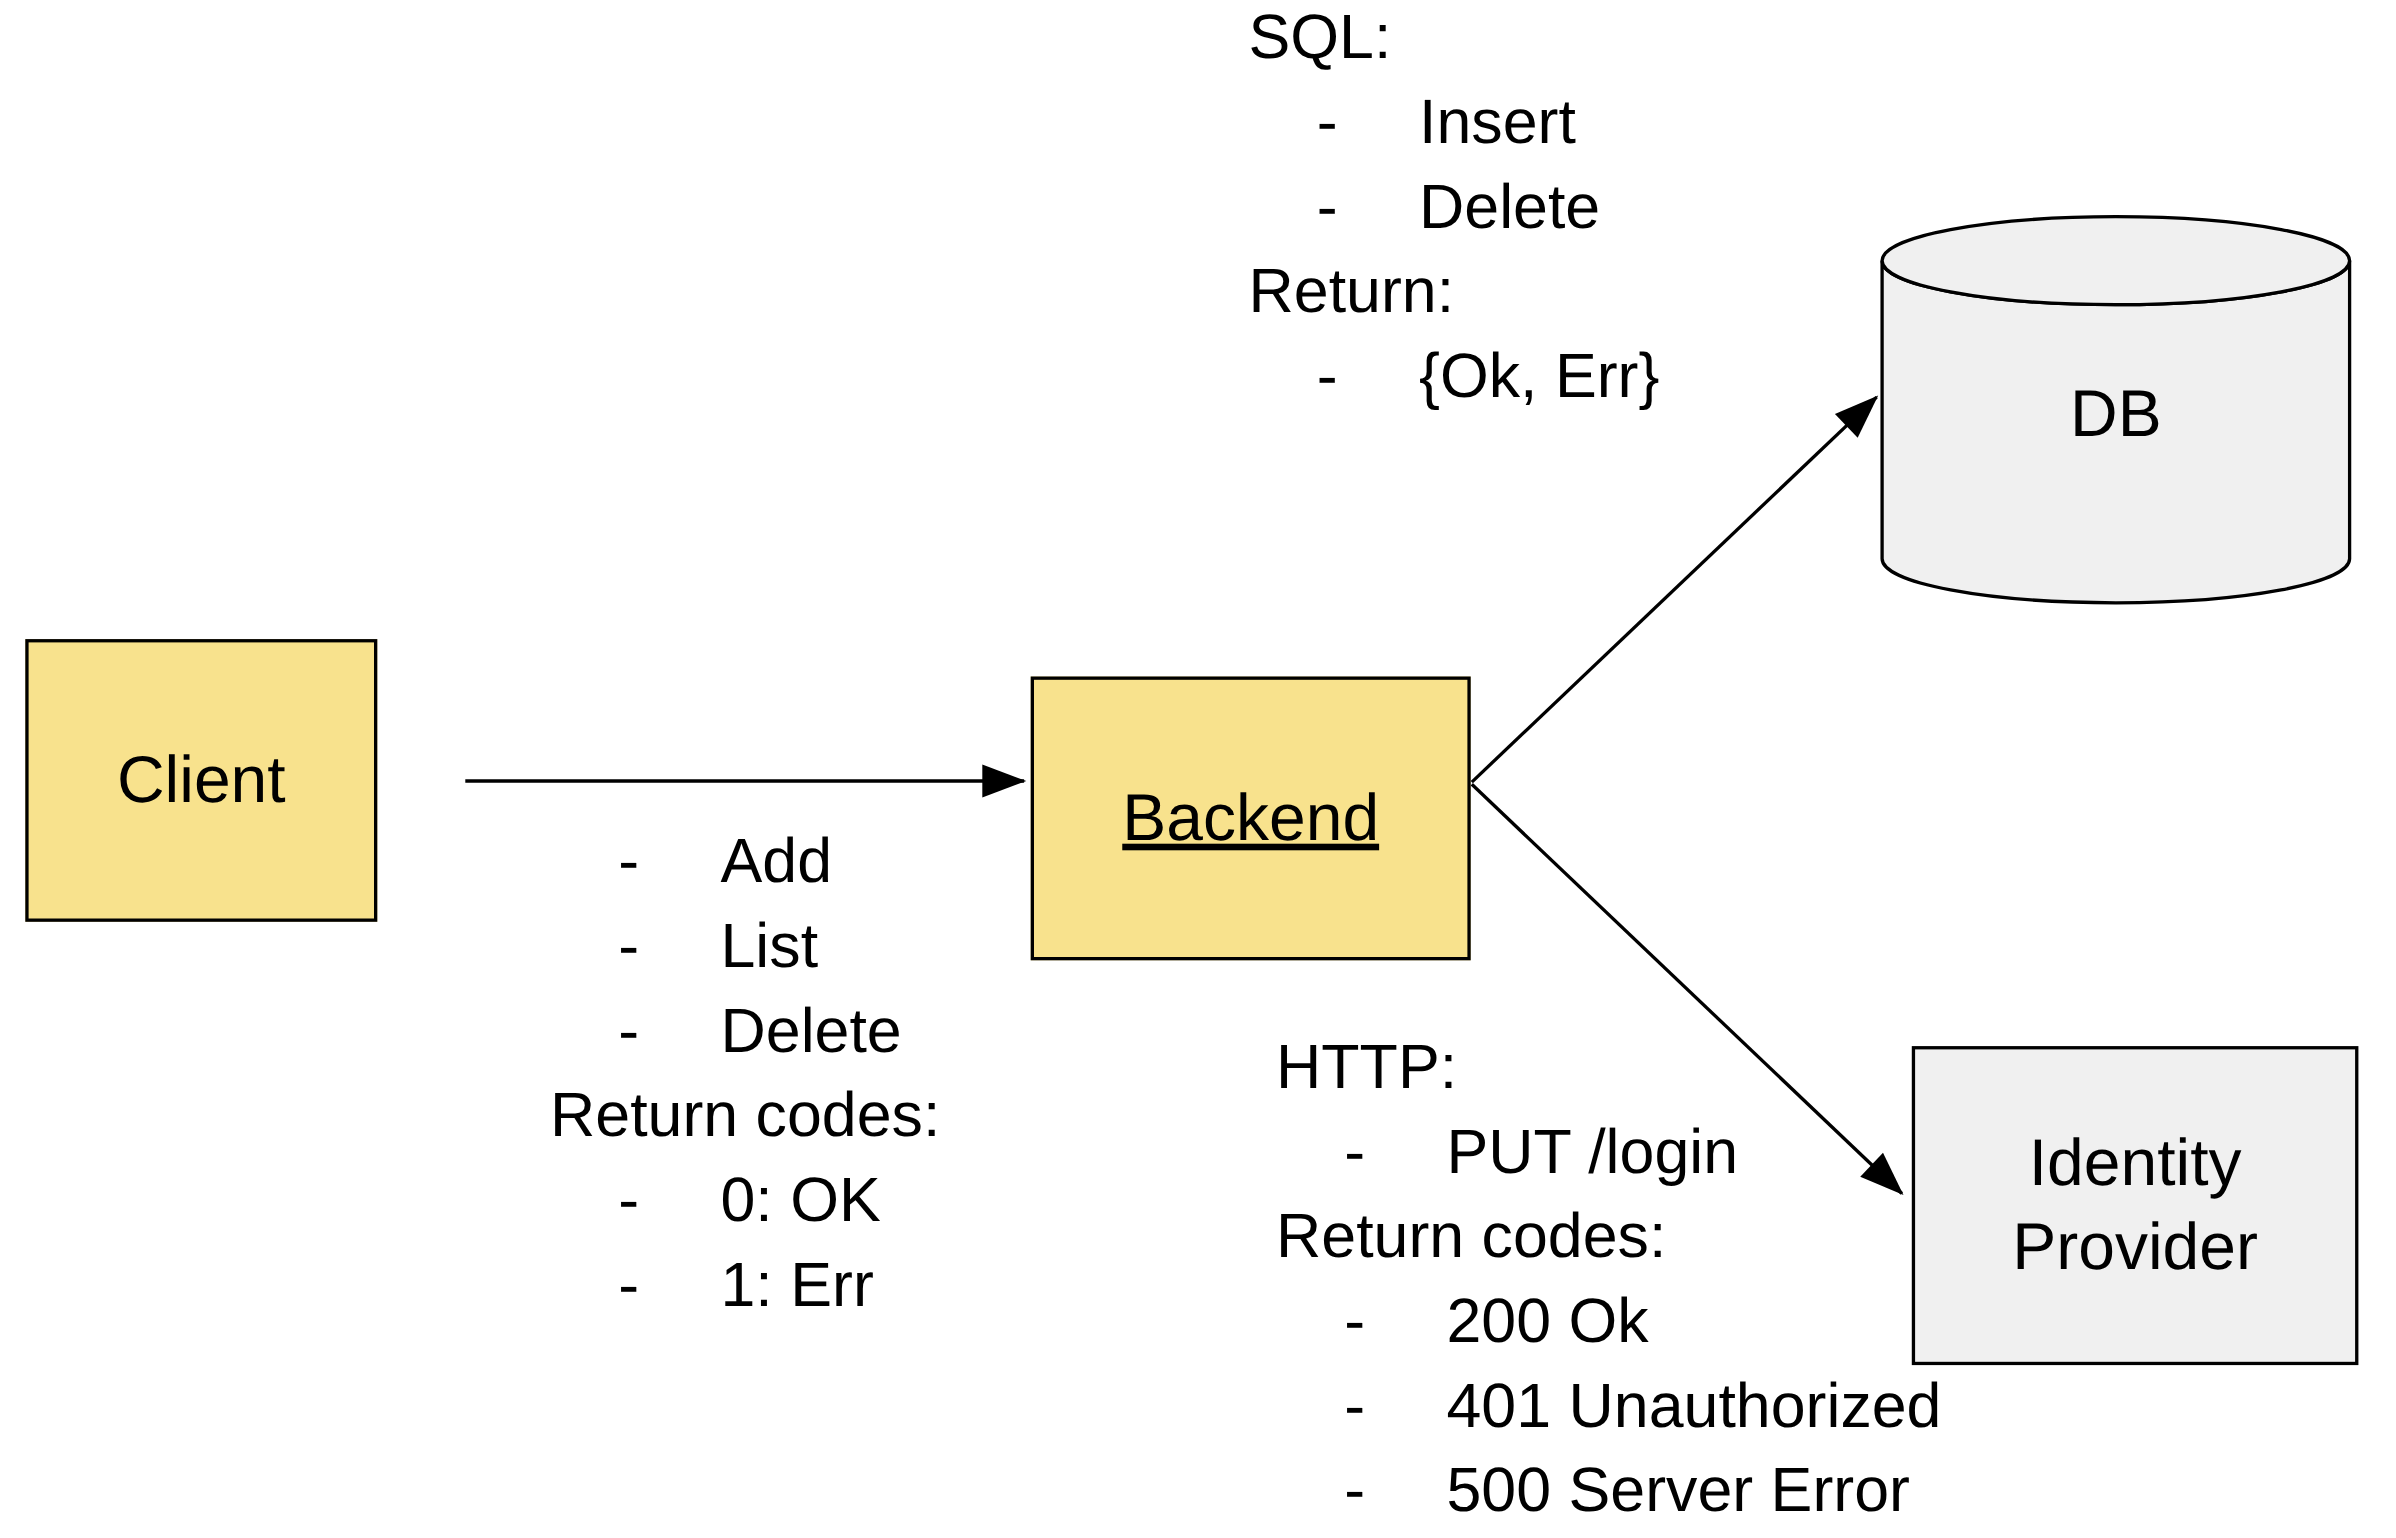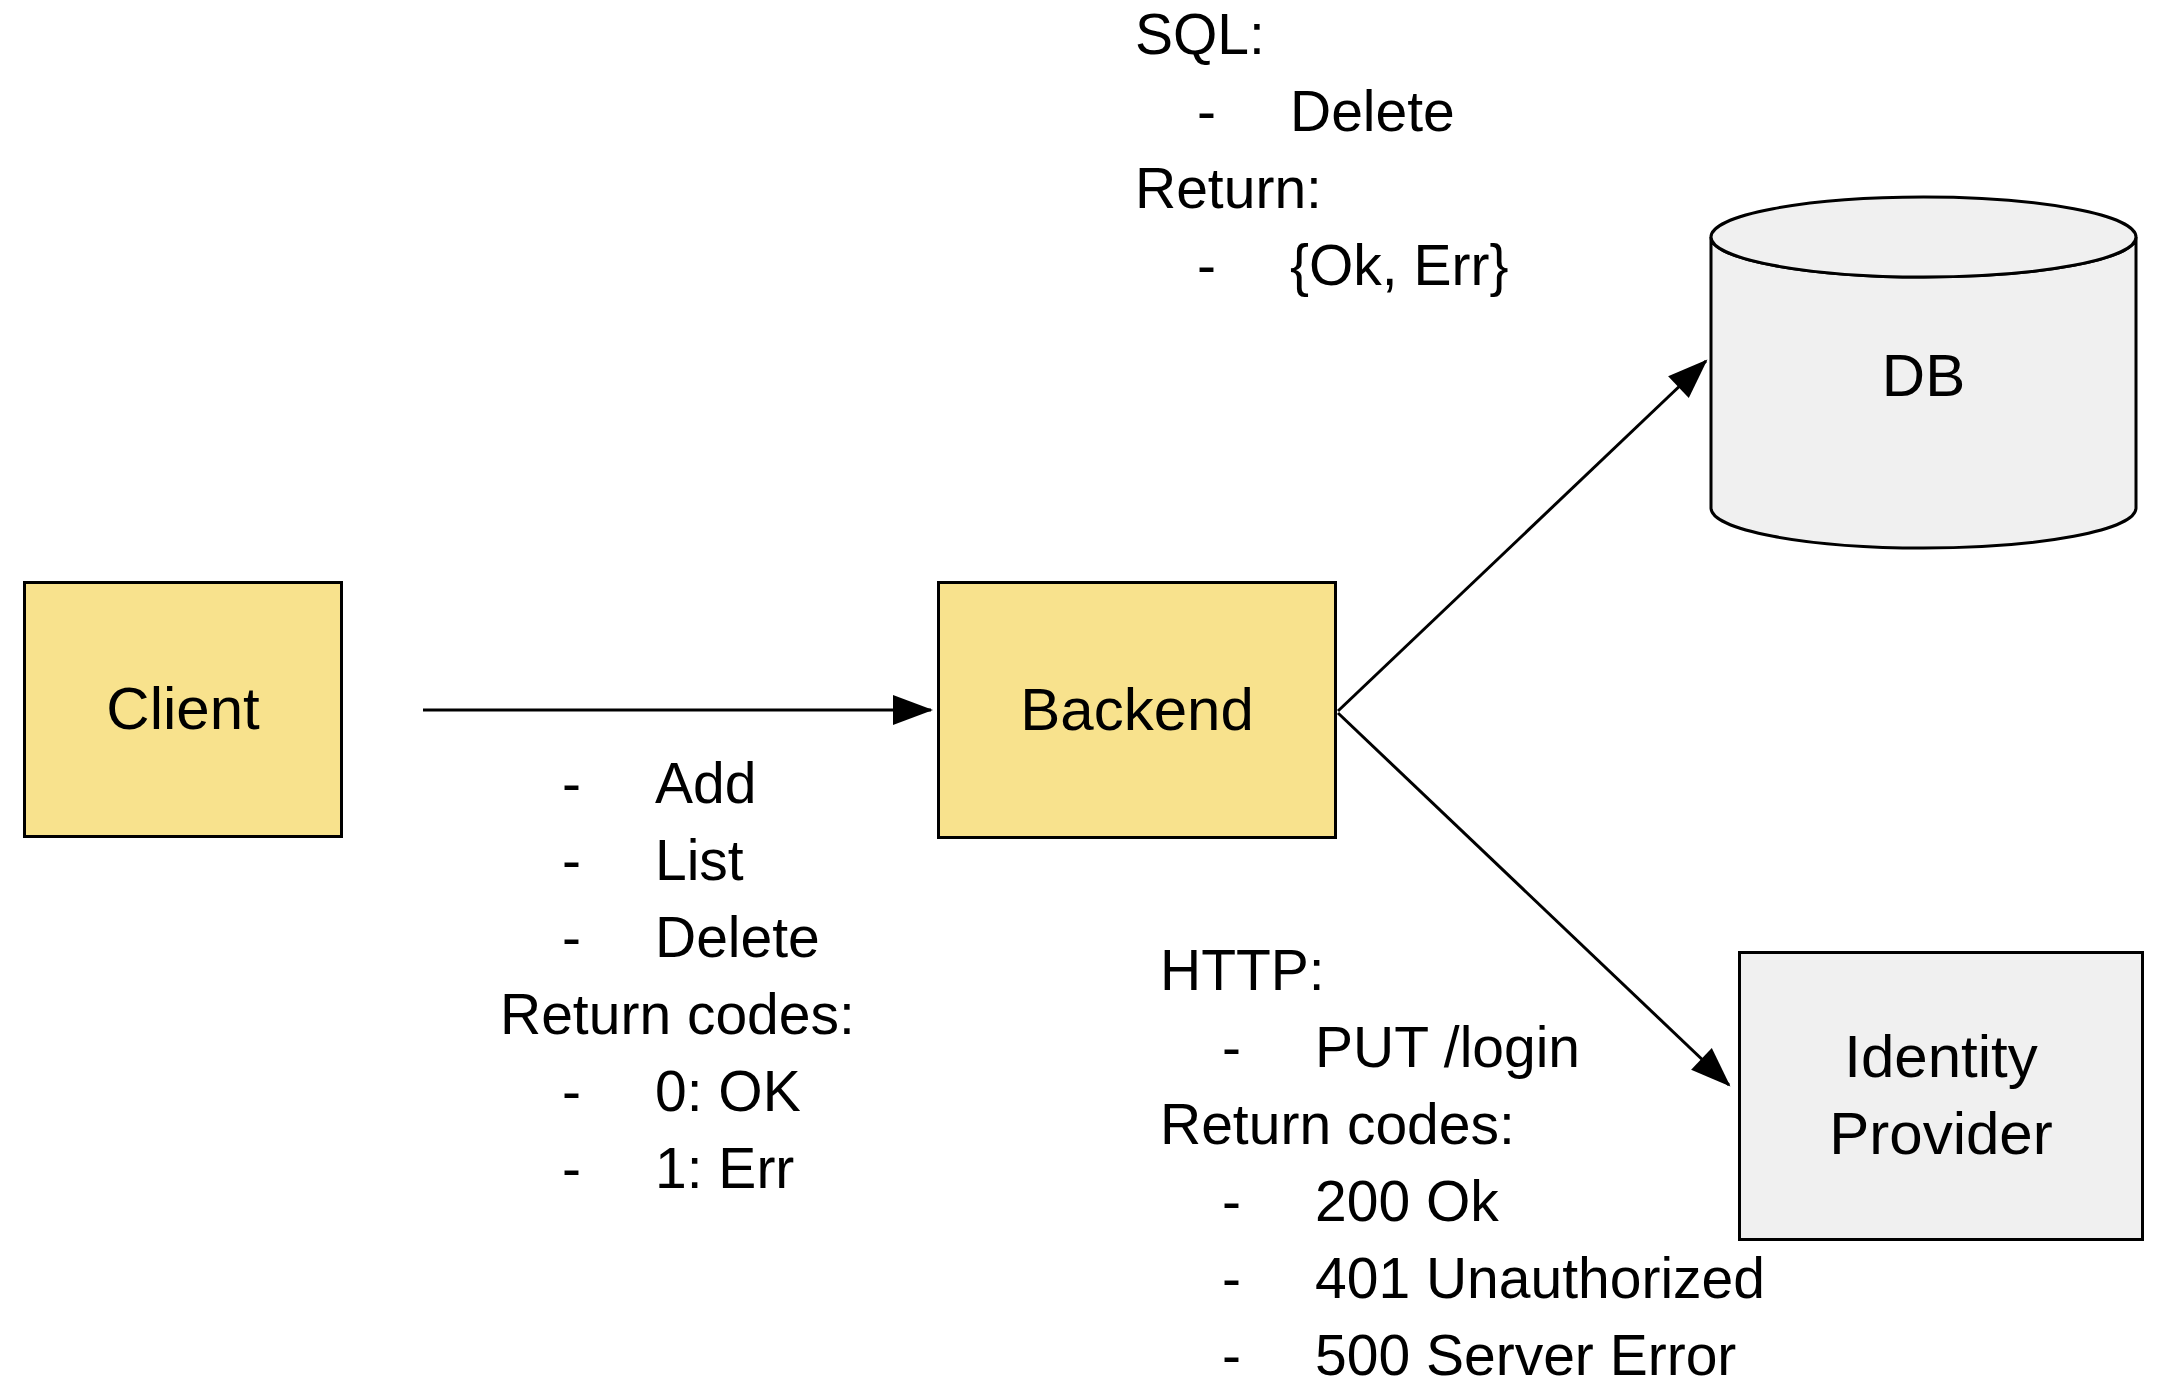--- a/index.html
+++ b/index.html
@@ -57,34 +57,35 @@
     <g>
       <path class="cyl-body" d="M1711 237 L1711 508 A212.5 40 0 0 0 2136 508 L2136 237 A212.5 40 0 0 1 1711 237 Z"></path>
       <ellipse class="cyl-top" cx="1923.5" cy="237" rx="212.5" ry="40"></ellipse>
     </g>
   </svg>
 
   <div class="node yellow" style="left:23px;top:581px;width:320px;height:257px;">
     <span>Client</span>
   </div>
 
-  <div class="node yellow" style="left:937px;top:581px;width:400px;height:258px;">
+  <div class="node yellow" style="left:937px;top:615px;width:400px;height:258px;text-decoration:underline;">
     <span>Backend</span>
   </div>
 
   <div class="plain-label" style="left:1711px;top:330px;width:425px;height:90px;justify-content:center;">
     <span>DB</span>
   </div>
 
   <div class="node gray" style="left:1738px;top:951px;width:406px;height:290px;padding:0 18px;">
     <span>Identity Provider</span>
   </div>
 
   <div class="ann" style="left:1135px;top:-4px;">
     <div class="line"><span class="txt">SQL:</span></div>
+    <div class="line"><span class="dash">-</span><span class="txt">Insert</span></div>
     <div class="line"><span class="dash">-</span><span class="txt">Delete</span></div>
     <div class="line"><span class="txt">Return:</span></div>
     <div class="line"><span class="dash">-</span><span class="txt">{Ok, Err}</span></div>
   </div>
 
   <div class="ann" style="left:500px;top:745px;">
     <div class="line"><span class="dash">-</span><span class="txt">Add</span></div>
     <div class="line"><span class="dash">-</span><span class="txt">List</span></div>
     <div class="line"><span class="dash">-</span><span class="txt">Delete</span></div>
     <div class="line"><span class="txt">Return codes:</span></div>

